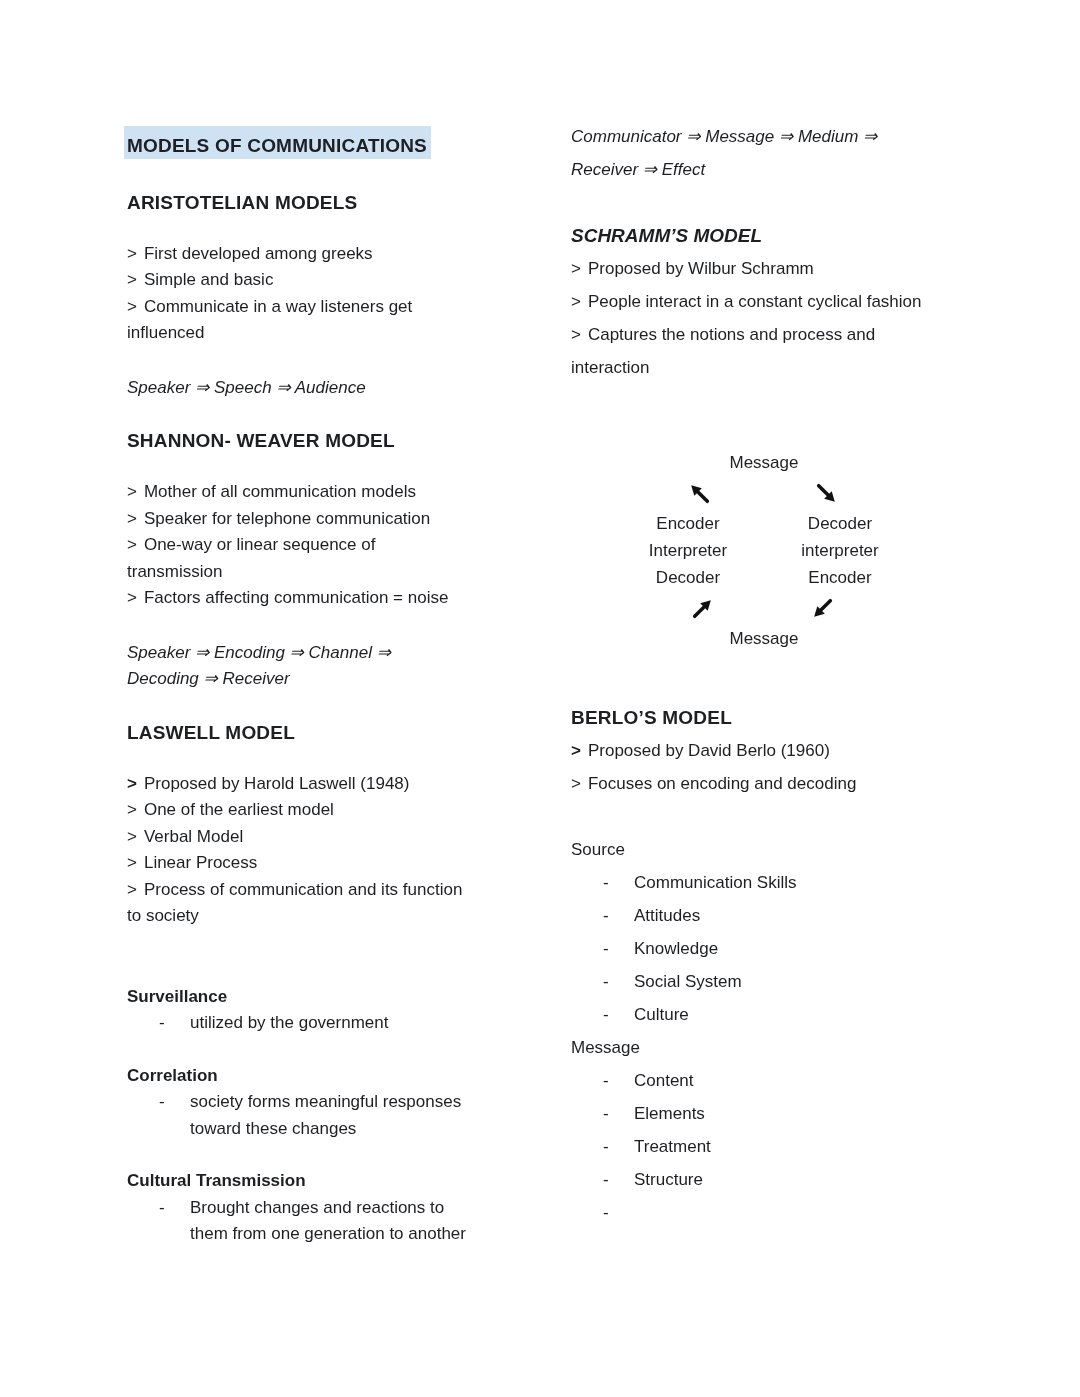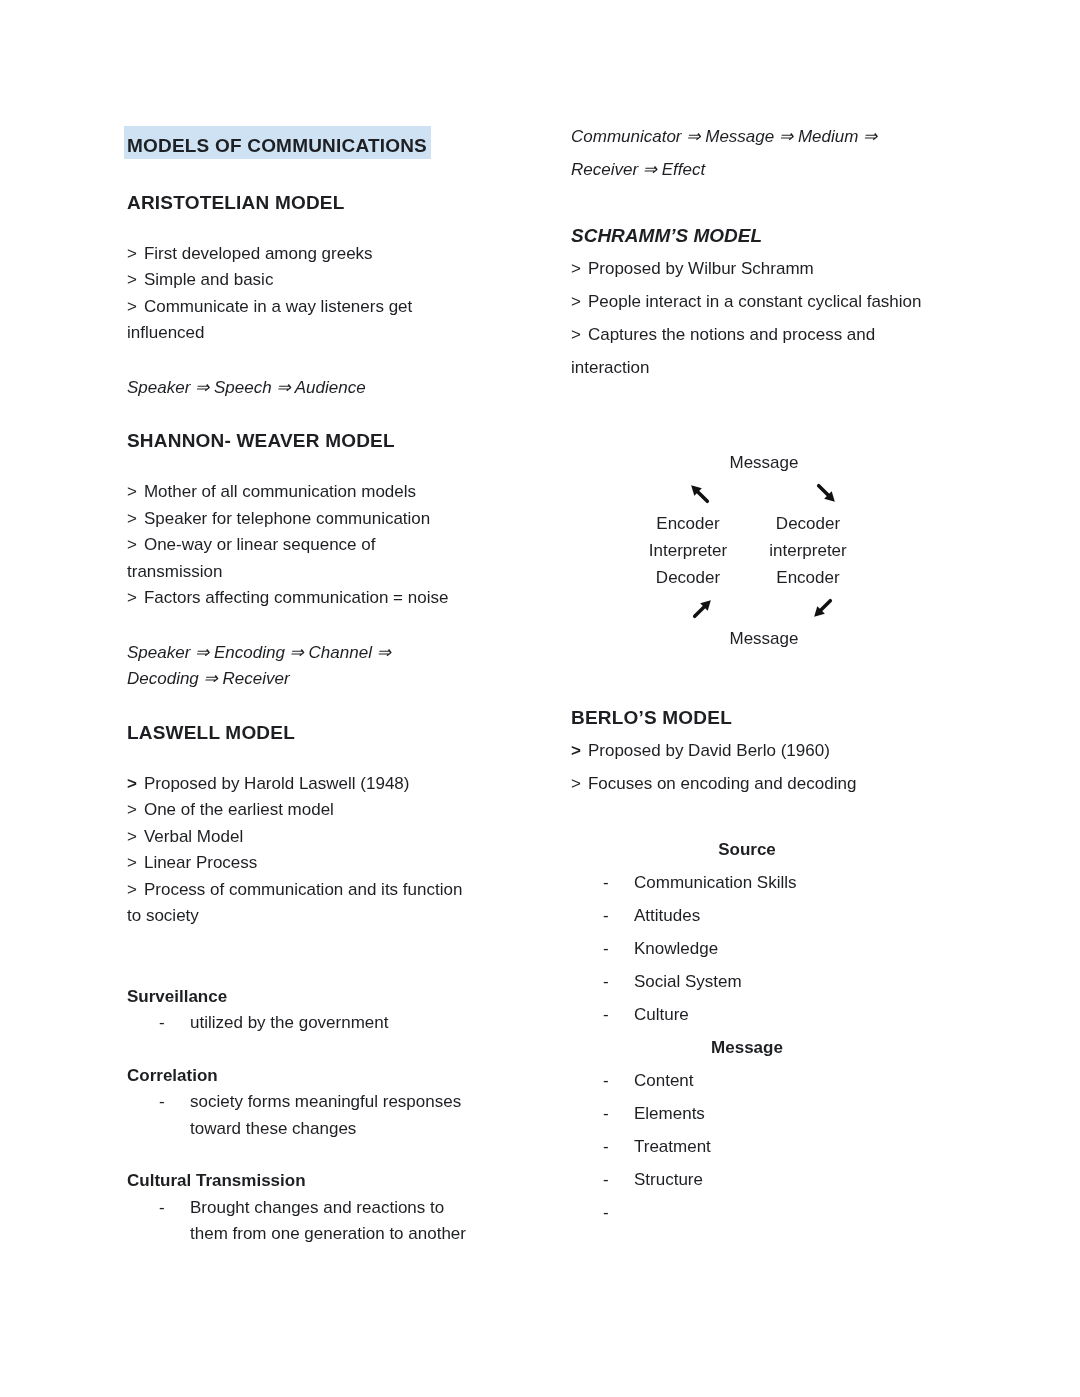--- a/index.html
+++ b/index.html
@@ -50,38 +50,38 @@
   .schramm-head { font-weight: 700; font-style: italic; font-size: 19px; }
   .col-right .sec-bullets { margin: 0; }
 
   .diagram {
     width: 330px; margin: 65px 0 49px 28px;
     line-height: 27px; text-align: center;
   }
   .diag-arrows { display: flex; justify-content: space-between; align-items: center; height: 34px; }
   .diag-arrows.row-top    { padding: 0 90px 0 88px; }
   .diag-arrows.row-bottom { padding: 0 94px 0 91px; }
-  .diag-boxes { display: flex; padding: 0 29px; }
+  .diag-boxes { display: flex; justify-content: space-between; padding: 0 29px; }
   .diag-box { width: 120px; text-align: center; }
   .arrow-icon svg { display: block; }
 
   .berlo-body { margin-top: 33px; }
-  .group-label { font-weight: 700; text-align: center; }
+  .group-label { font-weight: 400; }
 </style>
 </head>
 <body>
 
 <div class="col col-left">
 
   <div class="doc-title-wrap">
     <span class="doc-title">MODELS OF COMMUNICATIONS</span>
   </div>
 
   <section>
-    <h2>ARISTOTELIAN MODEL</h2>
+    <h2>ARISTOTELIAN MODELS</h2>
     <div class="bullets">
         <div class="line"><span class="marker">&gt;</span><span class="btext">First developed among greeks</span></div>
         <div class="line"><span class="marker">&gt;</span><span class="btext">Simple and basic</span></div>
         <div class="line"><span class="marker">&gt;</span><span class="btext">Communicate in a way listeners get influenced</span></div>
       </div>
     <div class="flow">Speaker ⇒ Speech ⇒ Audience</div>
   </section>
 
   <section>
     <h2>SHANNON- WEAVER MODEL</h2>

